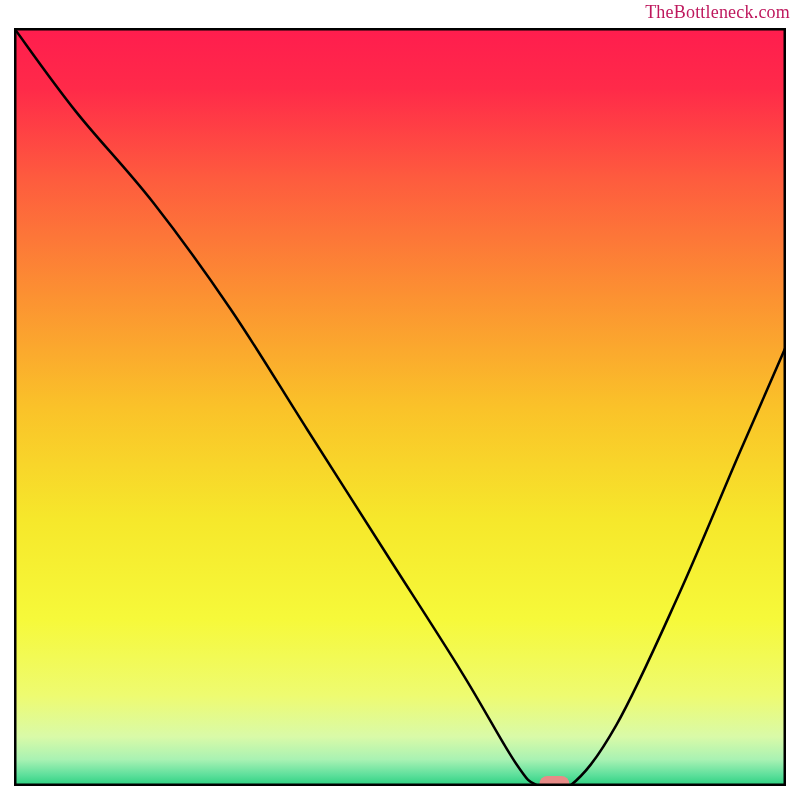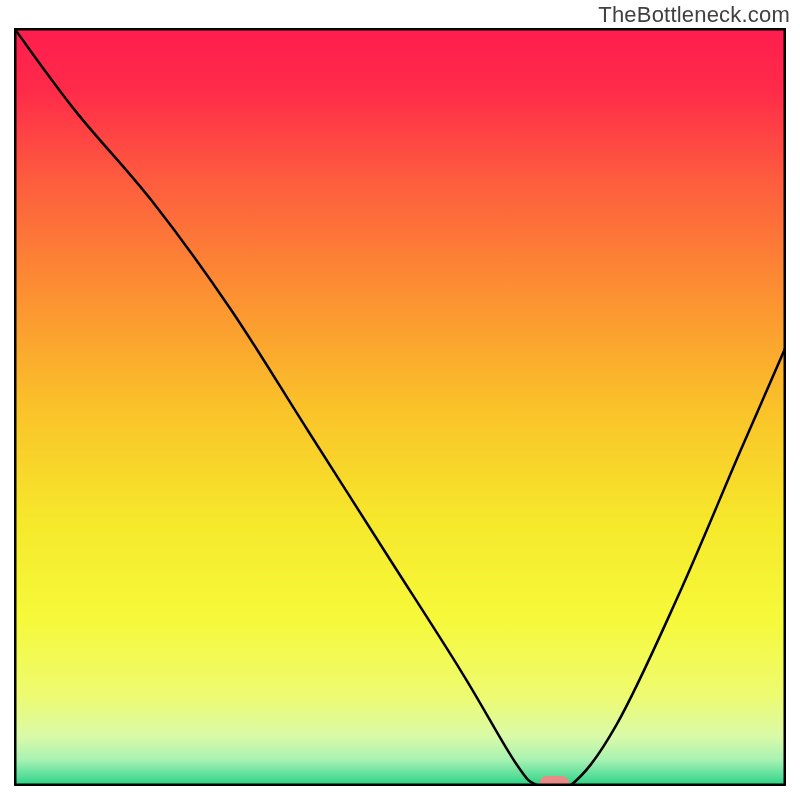--- a/index.html
+++ b/index.html
@@ -13,24 +13,25 @@
   }
   .container {
     position: relative;
     width: 800px;
     height: 800px;
   }
   .watermark {
     position: absolute;
     top: 2px;
     right: 10px;
-    font-size: 22px;
+    font-size: 18px;
     font-weight: 500;
-    color: #404040;
+    color: #be185d;
     letter-spacing: 0.2px;
+    font-family: Liberation Serif, serif;
   }
   .plot-box {
     position: absolute;
     left: 14px;
     top: 28px;
     width: 772px;
     height: 758px;
     box-sizing: border-box;
   }
   .plot-box svg {

